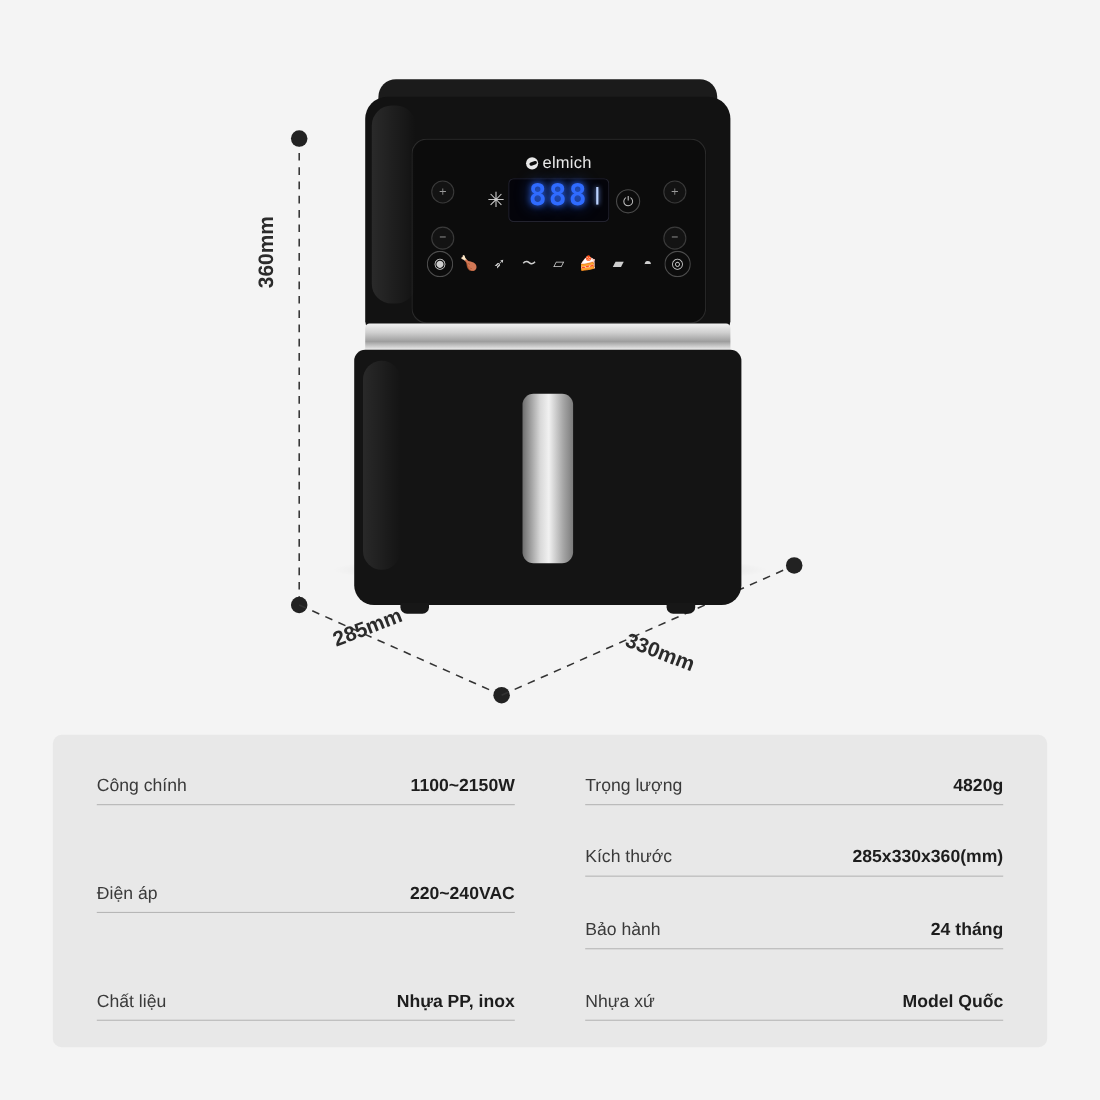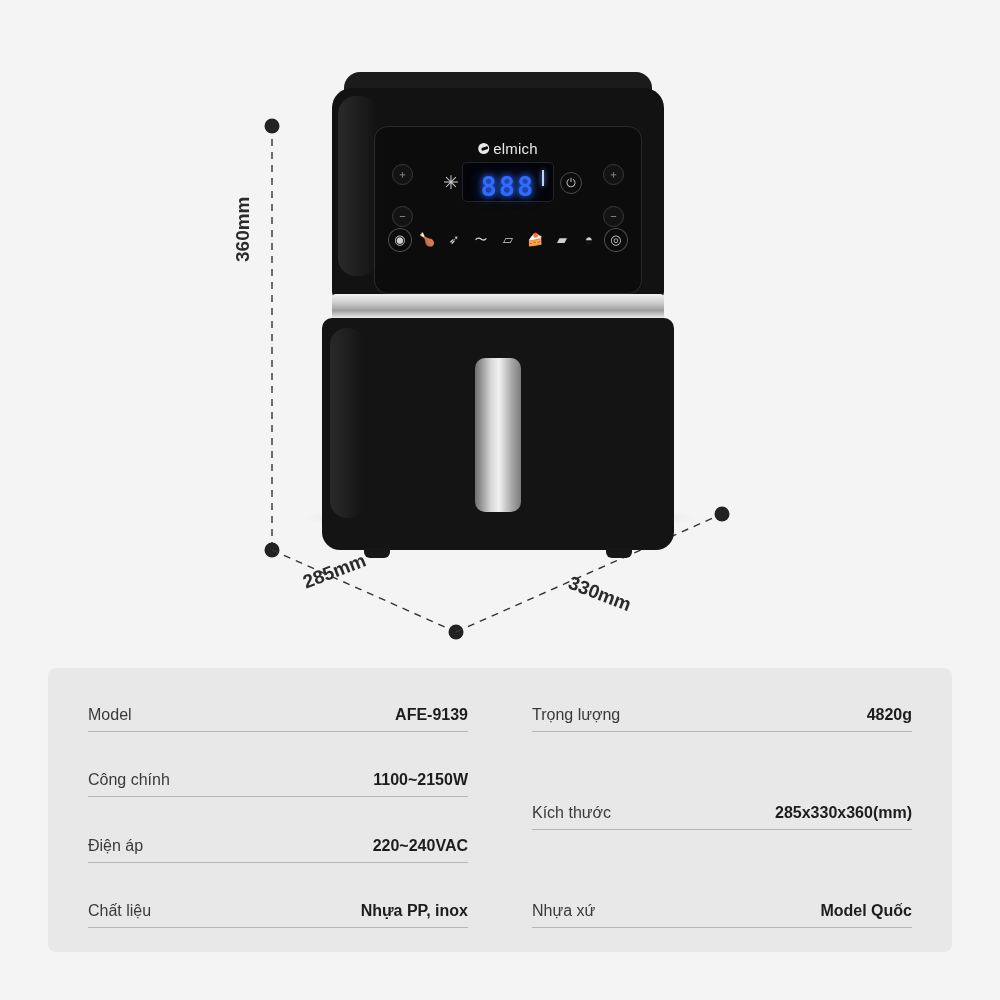--- a/index.html
+++ b/index.html
@@ -88,21 +88,21 @@
   }
   .display {
     position: absolute;
     left: 50%; top: 36px;
     transform: translateX(-50%);
     width: 92px; height: 40px;
     background: #04040a;
     border-radius: 5px;
     box-shadow: inset 0 0 0 1px #23232e;
     display: flex;
-    align-items: flex-end;
+    align-items: flex-start;
     justify-content: center;
   }
   .display .digits {
     font-family: "DejaVu Sans Mono", monospace;
     font-size: 27px;
     font-weight: bold;
     letter-spacing: 2px;
     color: #2f6bff;
     text-shadow: 0 0 6px #2f6bff, 0 0 14px rgba(47,107,255,.65);
   }
@@ -333,24 +333,20 @@
     </div>
     <div class="handle"></div>
   </div>
 
 </div>
 
 <div id="spec-card">
 
   <div class="spec-col">
     <div class="spec-row">
-      <span class="spec-label">Model</span>
-      <span class="spec-value">AFE-9139</span>
-    </div>
-    <div class="spec-row">
       <span class="spec-label">Công chính</span>
       <span class="spec-value">1100~2150W</span>
     </div>
     <div class="spec-row">
       <span class="spec-label">Điện áp</span>
       <span class="spec-value">220~240VAC</span>
     </div>
     <div class="spec-row">
       <span class="spec-label">Chất liệu</span>
       <span class="spec-value">Nhựa PP, inox</span>
@@ -360,18 +356,22 @@
   <div class="spec-col">
     <div class="spec-row">
       <span class="spec-label">Trọng lượng</span>
       <span class="spec-value">4820g</span>
     </div>
     <div class="spec-row">
       <span class="spec-label">Kích thước</span>
       <span class="spec-value">285x330x360(mm)</span>
     </div>
     <div class="spec-row">
+      <span class="spec-label">Bảo hành</span>
+      <span class="spec-value">24 tháng</span>
+    </div>
+    <div class="spec-row">
       <span class="spec-label">Nhựa xứ</span>
       <span class="spec-value">Model Quốc</span>
     </div>
   </div>
 
 </div>
 
 </body></html>

